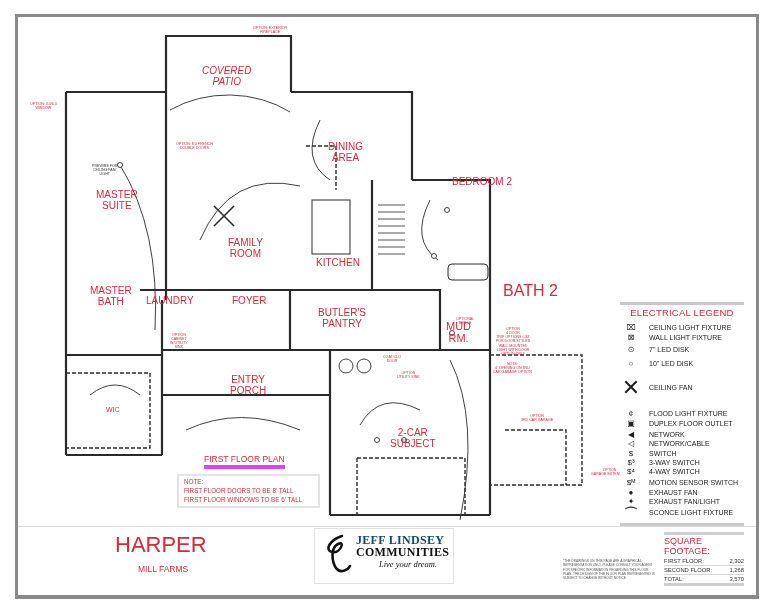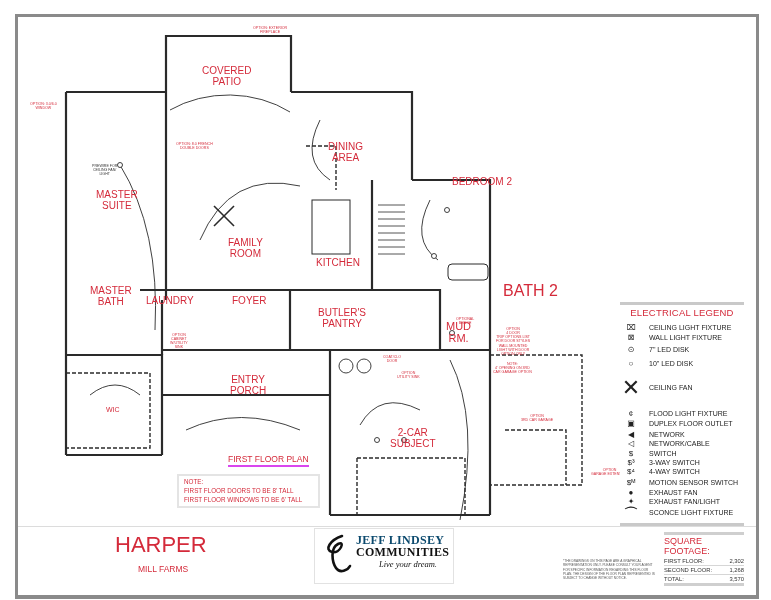--- a/index.html
+++ b/index.html
@@ -18,21 +18,21 @@
   .title-sub{position:absolute;left:138px;top:564px;font-size:8.5px;color:#d42a3a;}
   .logo-box{position:absolute;left:314px;top:528px;width:138px;height:54px;border:1px solid #e2e2e2;}
   .logo-l1{position:absolute;left:356px;top:533px;font-family:"Liberation Serif",serif;font-weight:bold;font-size:12px;color:#0c4a6e;letter-spacing:.3px;}
   .logo-l2{position:absolute;left:356px;top:545px;font-family:"Liberation Serif",serif;font-weight:bold;font-size:12px;color:#111;letter-spacing:.3px;}
   .logo-tag{position:absolute;left:379px;top:559px;font-family:"Liberation Serif",serif;font-style:italic;font-size:8.5px;color:#111;}
   .disclaimer{position:absolute;left:563px;top:559px;width:95px;font-size:3.2px;color:#555;line-height:1.35;}
   .sqft{position:absolute;left:664px;top:532px;width:80px;border-top:3px solid #cfcfcf;border-bottom:3px solid #cfcfcf;}
   .sqft h4{margin:1px 0 1px 0;font-size:9px;font-weight:normal;color:#d42a3a;}
   .sqrow{display:flex;justify-content:space-between;font-size:5.8px;color:#333;border-bottom:1px solid #d6d6d6;padding:1px 0;}
   .sqrow:last-child{border-bottom:none;}
-  .plan-title{position:absolute;left:204px;top:454px;font-size:8.5px;color:#d42a3a;border-bottom:2px solid #d946ef;padding-bottom:1px;margin-left:24px;}
+  .plan-title{position:absolute;left:204px;top:454px;font-size:8.5px;color:#d42a3a;border-bottom:4px solid #d946ef;padding-bottom:1px;}
   .note{position:absolute;left:177px;top:474px;width:143px;height:34px;border:2px solid #e4e4e4;font-size:6.3px;color:#d42a3a;line-height:1.45;padding:1px 5px;box-sizing:border-box;}
 </style>
 </head>
 <body>
 
 <div class="frame"></div>
 
 <svg class="plan" width="771" height="600" viewBox="0 0 771 600">
   <g fill="none" stroke="#2a2a2a" stroke-width="2.2">
 
@@ -104,21 +104,21 @@
       <circle cx="364" cy="366" r="7"></circle>
     <circle cx="120" cy="165" r="2.5"></circle>
       <circle cx="434" cy="256" r="2.5"></circle>
     <circle cx="447" cy="210" r="2.5"></circle>
       <circle cx="452" cy="333" r="2.5"></circle>
     <circle cx="377" cy="440" r="2.5"></circle>
       <circle cx="404" cy="440" r="2.5"></circle>
   </g>
 </svg>
 
-<div class="rl" style="left:202px;top:66px;font-size:10px;"><span>COVERED</span><br><span>PATIO</span></div>
+<div class="rl" style="left:202px;top:66px;font-size:10px;font-style:italic;"><span>COVERED</span><br><span>PATIO</span></div>
 <div class="rl" style="left:328px;top:142px;font-size:10px;"><span>DINING</span><br><span>AREA</span></div>
 <div class="rl" style="left:96px;top:190px;font-size:10px;"><span>MASTER</span><br><span>SUITE</span></div>
 <div class="rl" style="left:228px;top:238px;font-size:10px;"><span>FAMILY</span><br><span>ROOM</span></div>
 <div class="rl" style="left:316px;top:258px;font-size:10px;">KITCHEN</div>
 <div class="rl" style="left:419px;top:177px;font-size:10px;padding-left:33px;">BEDROOM 2</div>
 <div class="rl" style="left:90px;top:286px;font-size:10px;"><span>MASTER</span><br><span>BATH</span></div>
 <div class="rl" style="left:146px;top:296px;font-size:10px;">LAUNDRY</div>
 <div class="rl" style="left:232px;top:296px;font-size:10px;">FOYER</div>
 <div class="rl" style="left:318px;top:308px;font-size:10px;"><span>BUTLER'S</span><br><span>PANTRY</span></div>
 <div class="rl" style="left:465px;top:283px;font-size:16px;padding-left:38px;">BATH 2</div>

